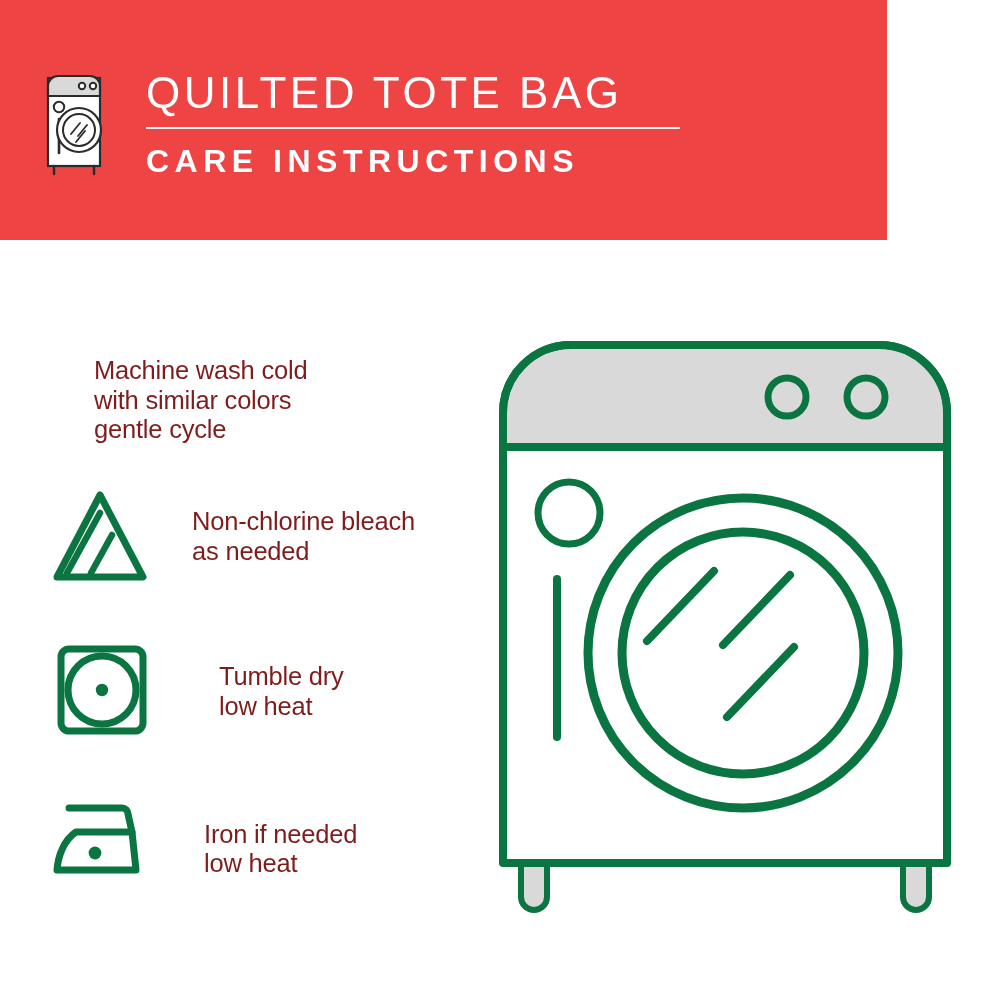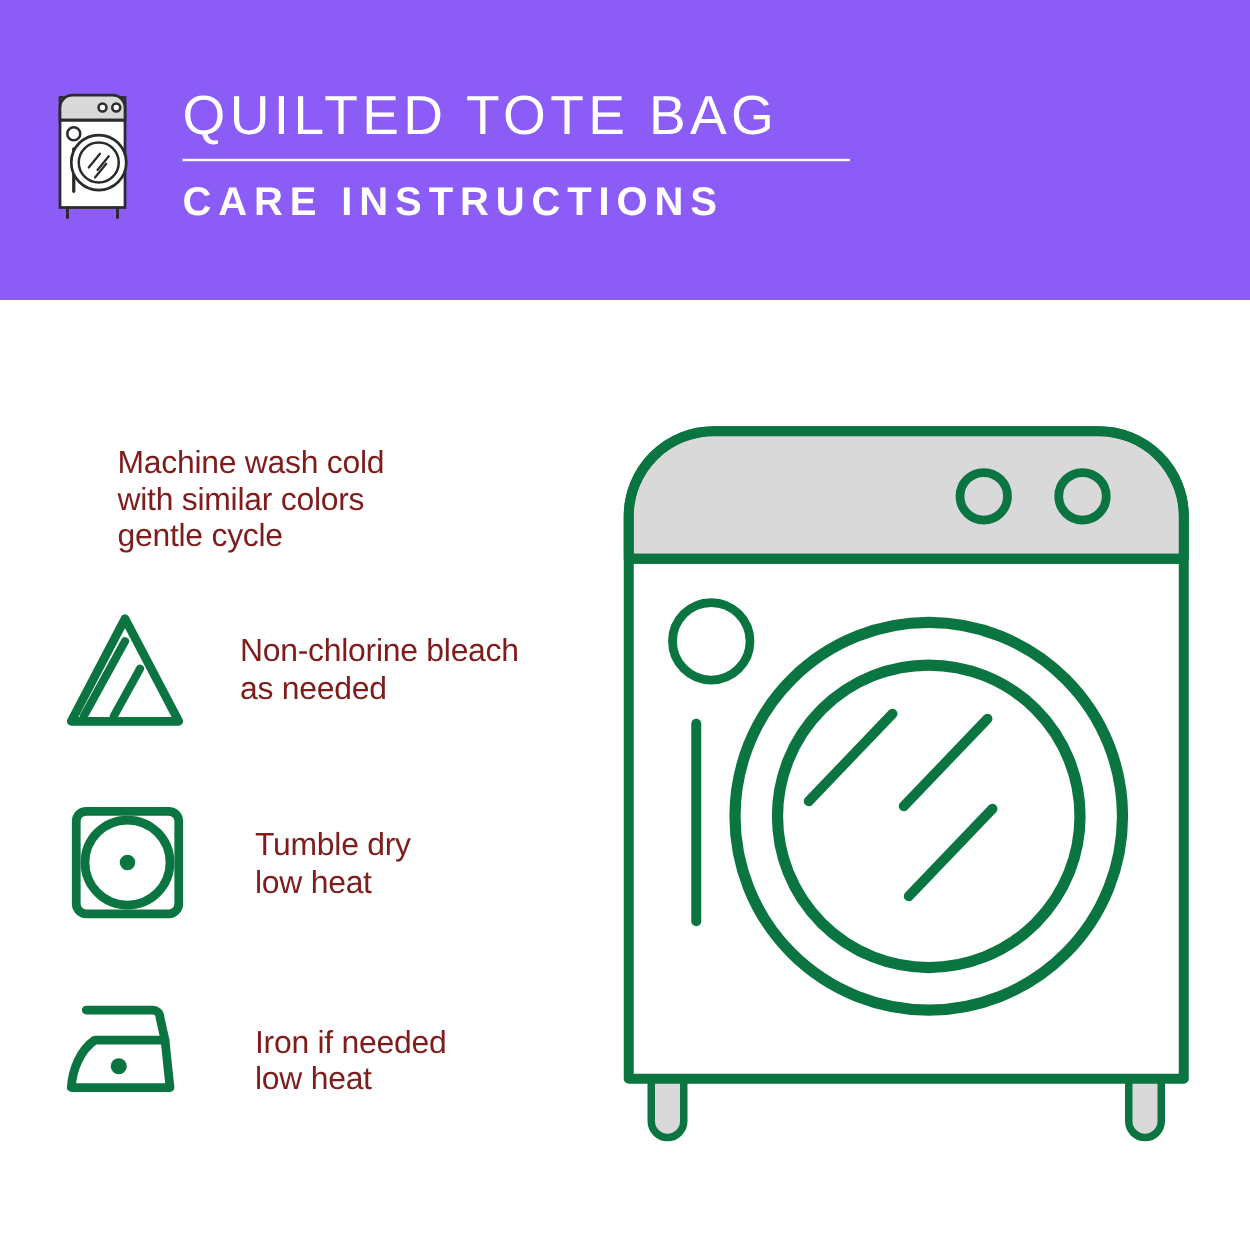--- a/index.html
+++ b/index.html
@@ -12,23 +12,23 @@
     height: 1000px;
     position: relative;
     overflow: hidden;
     font-family: "Liberation Sans", sans-serif;
   }
 
   
   .header {
     position: absolute;
     left: 0; top: 0;
-    width: 1000px;
+    width: 887px;
     height: 240px;
-    background: #8b5cf6;
+    background: #ef4444;
   }
   .header-logo {
     position: absolute;
     left: 44px;
     top: 70px;
     width: 64px;
     height: 108px;
   }
   .header-text {
     position: absolute;
@@ -71,21 +71,21 @@
     height: 760px;
   }
   .care-row {
     position: absolute;
     left: 50px;
     display: flex;
     align-items: flex-start;
   }
   .care-row.r0 { top: 100px; }
   .care-row.r1 { top: 245px; }
-  .care-row.r2 { top: 400px; }
+  .care-row.r2 { top: 400px; gap: 15px; }
   .care-row.r3 { top: 550px; align-items: center; }
 
   .care-symbol {
     width: 110px;
     min-width: 110px;
     height: 100px;
     display: flex;
     align-items: center;
     justify-content: flex-start;
   }

